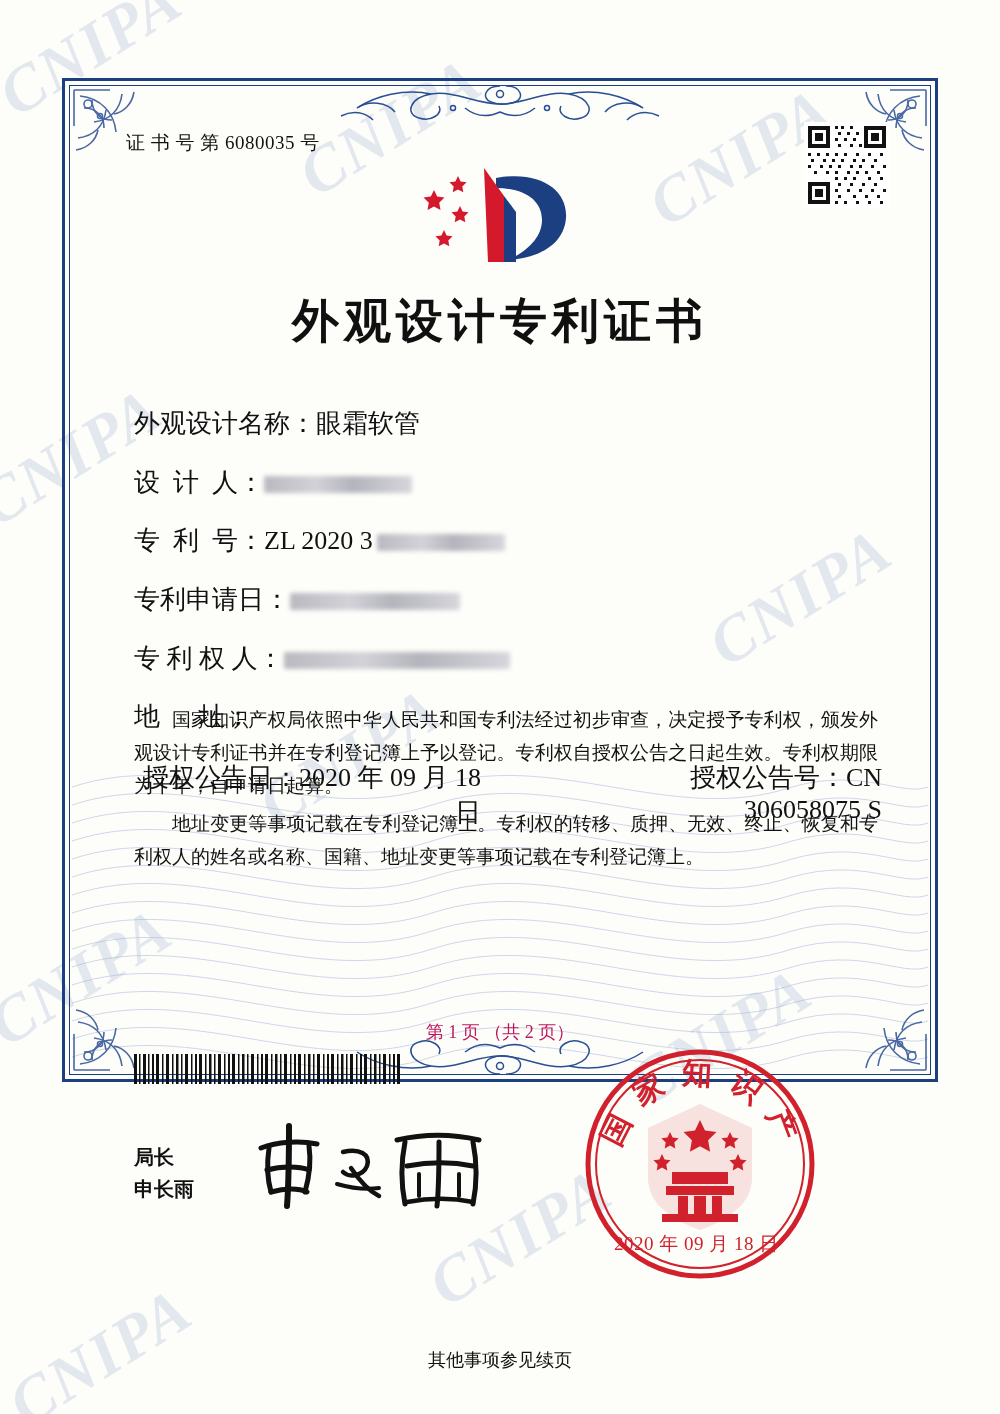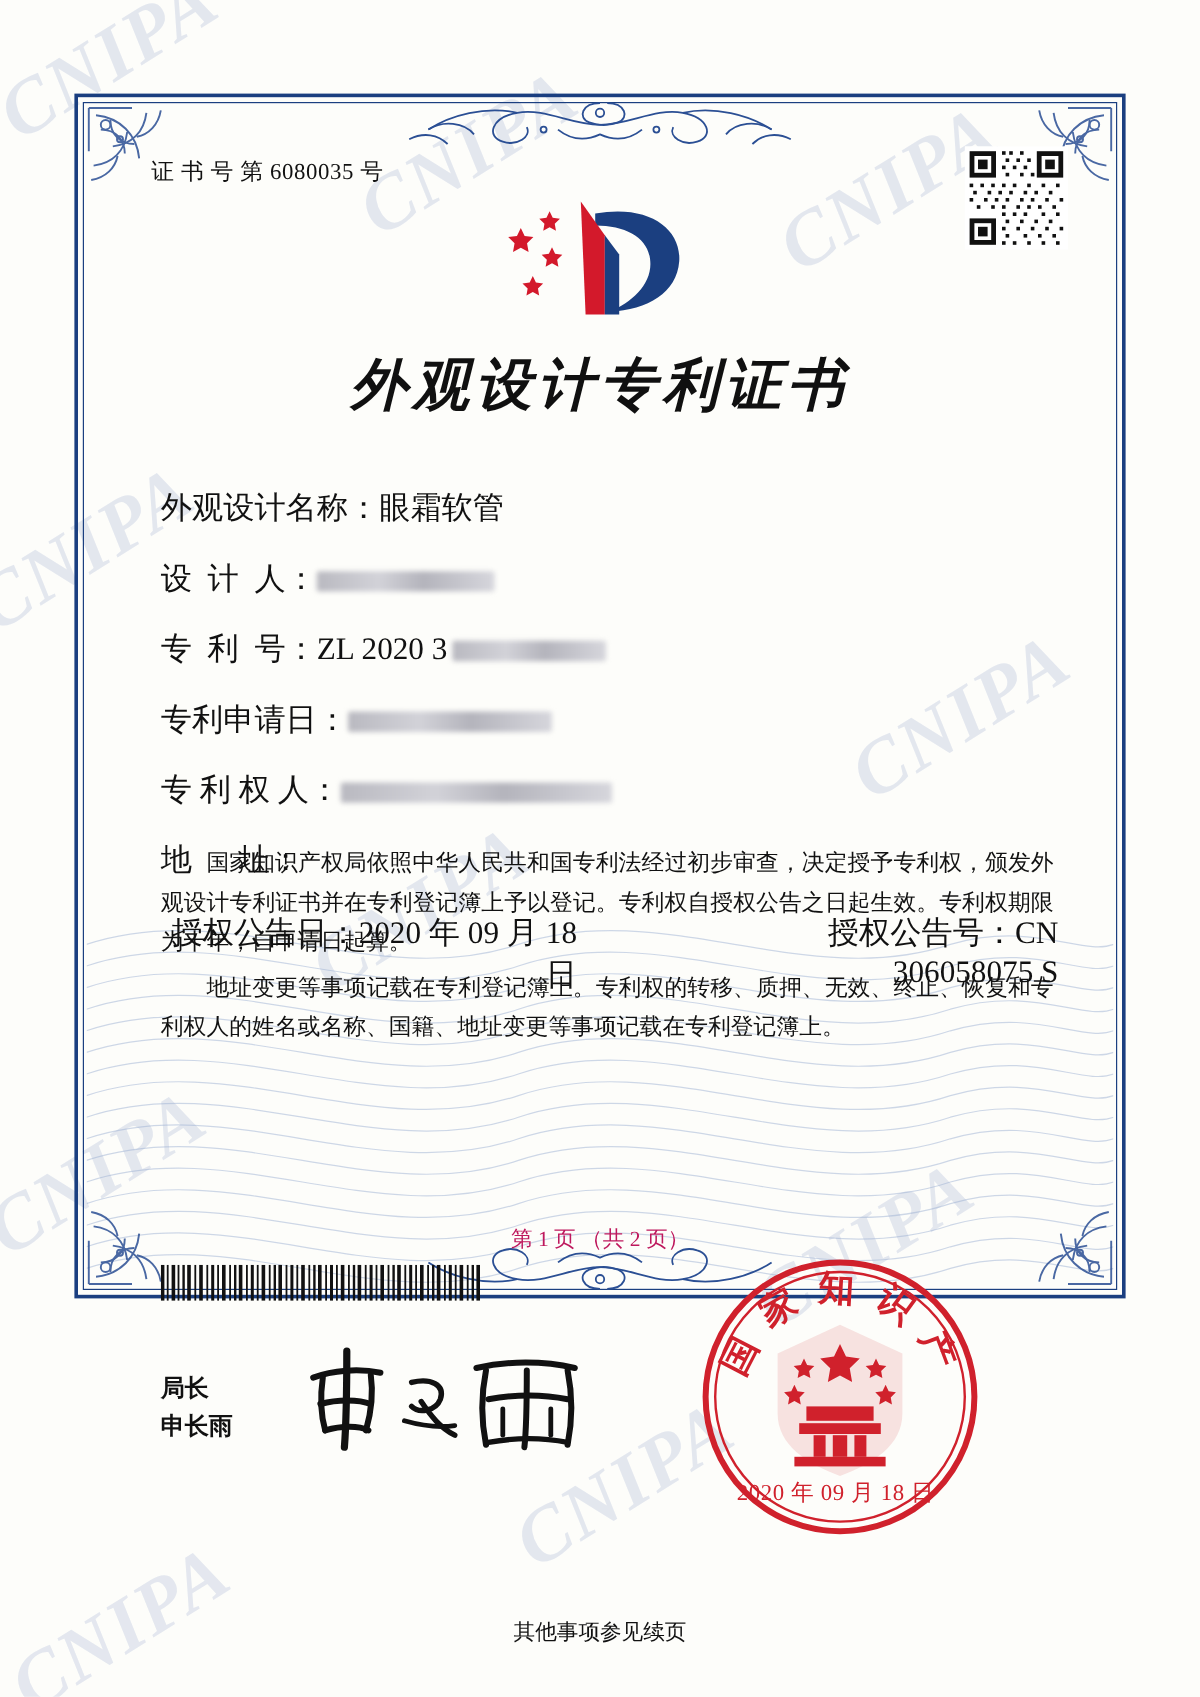--- a/index.html
+++ b/index.html
@@ -135,21 +135,20 @@
   .title {
     position: absolute;
     left: 0; right: 0;
     top: 212px;
     text-align: center;
     font-size: 47px;
     font-weight: bold;
     letter-spacing: 5px;
     color: #101010;
     font-family: "Liberation Serif", "DejaVu Serif", serif;
-    font-style: italic;
   }
 
   .fields {
     position: absolute;
     left: 72px;
     right: 56px;
     top: 330px;
     font-size: 26px;
     color: #111;
   }

